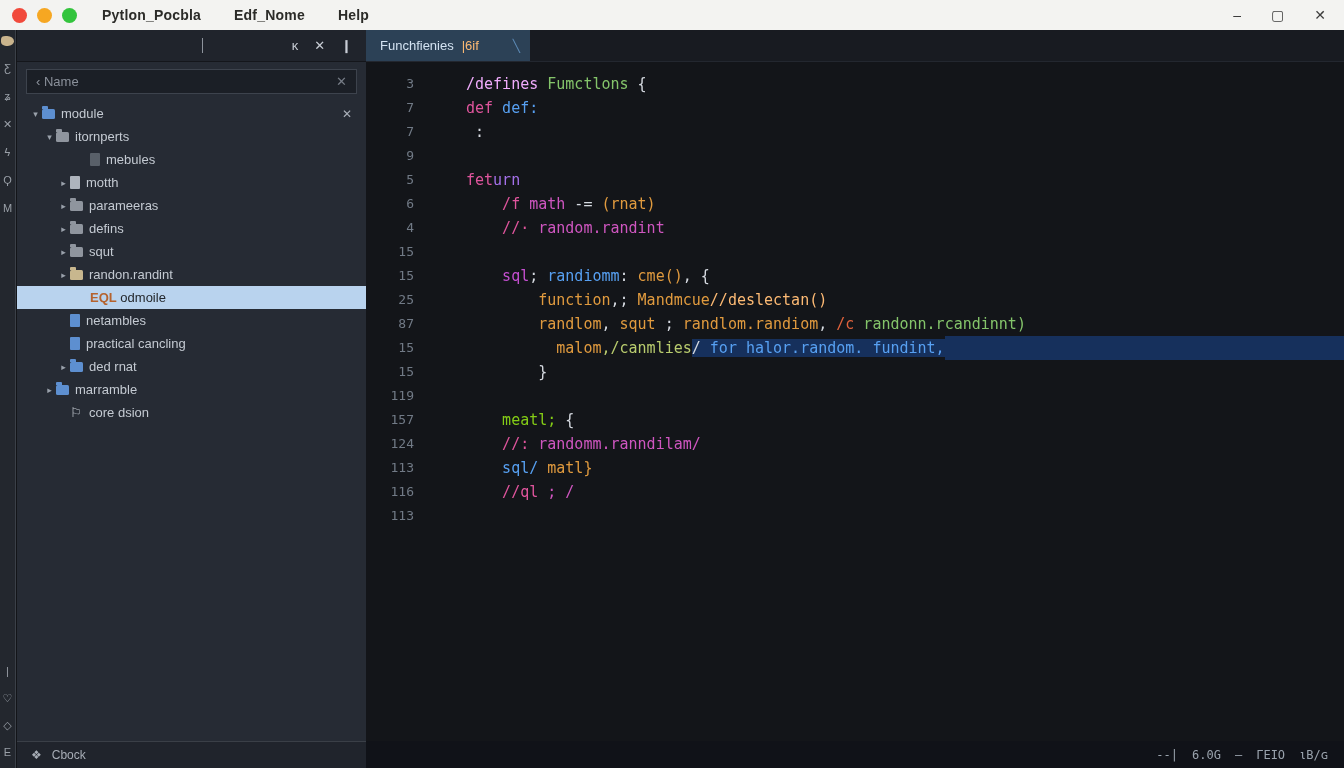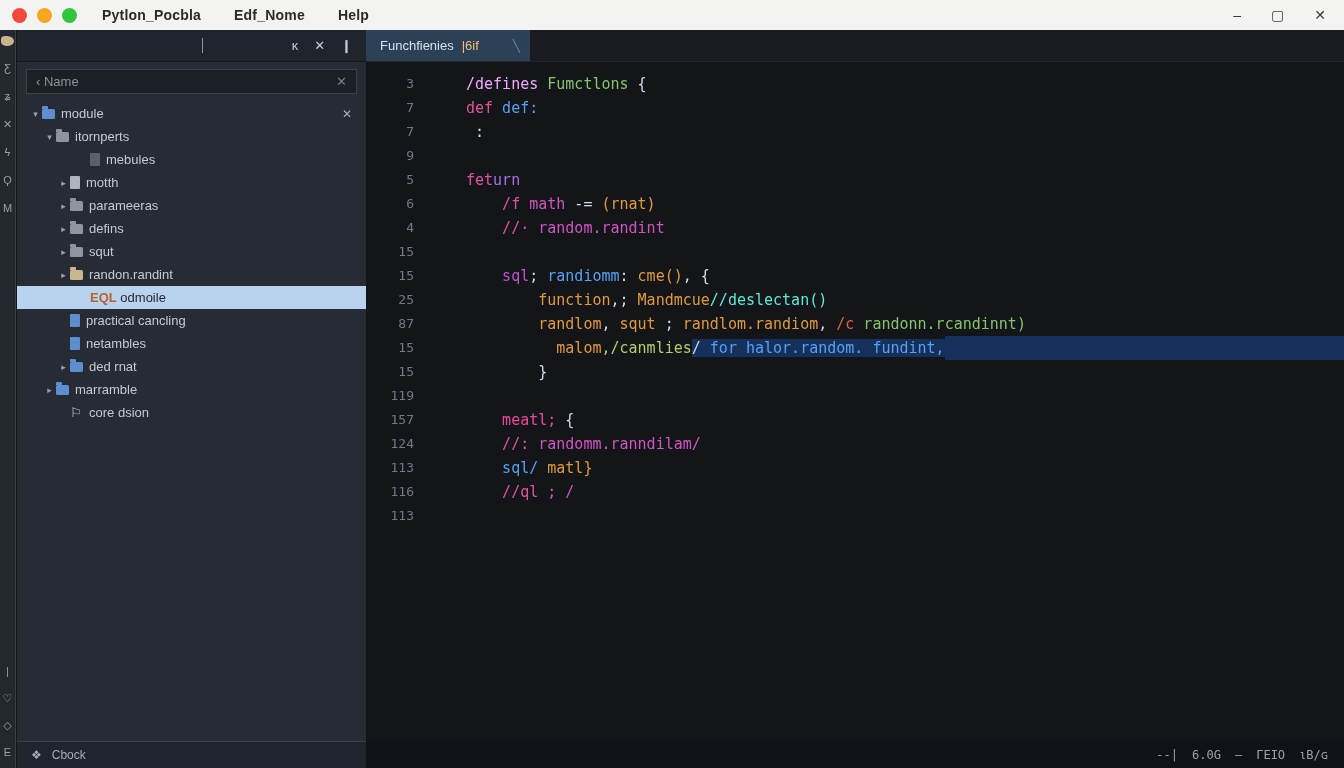--- a/index.html
+++ b/index.html
@@ -174,26 +174,26 @@
         <span class="ic ic-folder f-beige"></span>
         <span class="label">randon.randint</span>
       </div>
       <div class="row sel" style="padding-left: 54px;">
         <span class="chev"></span>
         <span class="label"><b>EQL</b> odmoile</span>
       </div>
       <div class="row" style="padding-left: 40px;">
         <span class="chev"></span>
         <span class="ic ic-file file-blue"></span>
+        <span class="label">netambles</span>
+      </div>
+      <div class="row" style="padding-left: 40px;">
+        <span class="chev"></span>
+        <span class="ic ic-file file-blue"></span>
         <span class="label">practical cancling</span>
-      </div>
-      <div class="row" style="padding-left: 40px;">
-        <span class="chev"></span>
-        <span class="ic ic-file file-blue"></span>
-        <span class="label">netambles</span>
       </div>
       <div class="row" style="padding-left: 40px;">
         <span class="chev">▸</span>
         <span class="ic ic-folder f-blue"></span>
         <span class="label">ded rnat</span>
       </div>
       <div class="row" style="padding-left: 26px;">
         <span class="chev">▸</span>
         <span class="ic ic-folder f-blue"></span>
         <span class="label">marramble</span>
@@ -217,26 +217,26 @@
   <div class="code" id="code">
       <div class="cl"><span class="ln">3</span><span class="ct" style="padding-left: 0ch;"><span style="color: #f0abfc;">/defines</span><span style="color: rgb(132, 196, 106);"> Fumctlons</span><span style="color: rgb(214, 218, 225);"> {</span></span></div>
       <div class="cl"><span class="ln">7</span><span class="ct" style="padding-left: 0ch;"><span style="color: rgb(224, 85, 157);">def</span><span style="color: rgb(87, 160, 242);"> def:</span></span></div>
       <div class="cl"><span class="ln">7</span><span class="ct" style="padding-left: 1ch;"><span style="color: rgb(214, 218, 225);">:</span></span></div>
       <div class="cl"><span class="ln">9</span><span class="ct" style="padding-left: 0ch;"></span></div>
       <div class="cl"><span class="ln">5</span><span class="ct" style="padding-left: 0ch;"><span style="color: rgb(224, 85, 157);">fet</span><span style="color: rgb(163, 112, 232);">urn</span></span></div>
       <div class="cl"><span class="ln">6</span><span class="ct" style="padding-left: 4ch;"><span style="color: rgb(224, 85, 157);">/f</span><span style="color: rgb(207, 86, 192);"> math</span><span style="color: rgb(214, 218, 225);"> -= </span><span style="color: rgb(224, 154, 62);">(rnat)</span></span></div>
       <div class="cl"><span class="ln">4</span><span class="ct" style="padding-left: 4ch;"><span style="color: rgb(224, 85, 157);">//· </span><span style="color: rgb(207, 86, 192);">random.randint</span></span></div>
       <div class="cl"><span class="ln">15</span><span class="ct" style="padding-left: 0ch;"></span></div>
       <div class="cl"><span class="ln">15</span><span class="ct" style="padding-left: 4ch;"><span style="color: rgb(196, 79, 208);">sql</span><span style="color: rgb(214, 218, 225);">; </span><span style="color: rgb(87, 160, 242);">randiomm</span><span style="color: rgb(214, 218, 225);">: </span><span style="color: rgb(224, 154, 62);">cme()</span><span style="color: rgb(214, 218, 225);">, </span><span style="color: rgb(214, 218, 225);">{</span></span></div>
-      <div class="cl"><span class="ln">25</span><span class="ct" style="padding-left: 8ch;"><span style="color: rgb(224, 154, 62);">function</span><span style="color: rgb(214, 218, 225);">,; </span><span style="color: rgb(224, 154, 62);">Mandmcue</span><span style="color: #5eead4;">//deslectan()</span></span></div>
+      <div class="cl"><span class="ln">25</span><span class="ct" style="padding-left: 8ch;"><span style="color: rgb(224, 154, 62);">function</span><span style="color: rgb(214, 218, 225);">,; </span><span style="color: rgb(224, 154, 62);">Mandmcue</span><span style="color: #fdba74;">//deslectan()</span></span></div>
       <div class="cl"><span class="ln">87</span><span class="ct" style="padding-left: 8ch;"><span style="color: rgb(224, 154, 62);">randlom</span><span style="color: rgb(214, 218, 225);">, </span><span style="color: rgb(224, 154, 62);">squt</span><span style="color: rgb(214, 218, 225);"> ; </span><span style="color: rgb(224, 154, 62);">randlom.randiom</span><span style="color: rgb(214, 218, 225);">, </span><span style="color: rgb(224, 98, 60);">/c</span><span style="color: rgb(132, 196, 106);"> randonn.rcandinnt)</span></span></div>
       <div class="cl"><span class="ln">15</span><span class="ct" style="padding-left: 10ch;"><span style="color: rgb(224, 154, 62);">malom</span><span style="color: rgb(185, 204, 110);">,/canmlies</span><span class="sel" style="color: rgb(214, 218, 225);">/ </span><span class="sel" style="color: rgb(87, 160, 242);">for halor.random. fundint,</span></span><span class="fillsel"></span></div>
       <div class="cl"><span class="ln">15</span><span class="ct" style="padding-left: 8ch;"><span style="color: rgb(214, 218, 225);">}</span></span></div>
       <div class="cl"><span class="ln">119</span><span class="ct" style="padding-left: 0ch;"></span></div>
-      <div class="cl"><span class="ln">157</span><span class="ct" style="padding-left: 4ch;"><span style="color: #ec4899;">meatl;</span><span style="color: rgb(214, 218, 225);"> {</span></span></div>
+      <div class="cl"><span class="ln">157</span><span class="ct" style="padding-left: 4ch;"><span style="color: #84cc16;">meatl;</span><span style="color: rgb(214, 218, 225);"> {</span></span></div>
       <div class="cl"><span class="ln">124</span><span class="ct" style="padding-left: 4ch;"><span style="color: rgb(224, 85, 157);">//: </span><span style="color: rgb(207, 86, 192);">randomm.ranndilam/</span></span></div>
       <div class="cl"><span class="ln">113</span><span class="ct" style="padding-left: 4ch;"><span style="color: rgb(87, 160, 242);">sql/</span><span style="color: rgb(224, 154, 62);"> matl}</span></span></div>
       <div class="cl"><span class="ln">116</span><span class="ct" style="padding-left: 4ch;"><span style="color: rgb(224, 85, 157);">//ql</span><span style="color: rgb(207, 86, 192);"> ; /</span></span></div>
       <div class="cl"><span class="ln">113</span><span class="ct" style="padding-left: 0ch;"></span></div>
     </div>
 </div>
 
 <div class="statusbar">
   <div class="st-left">
     <span>❖</span>

